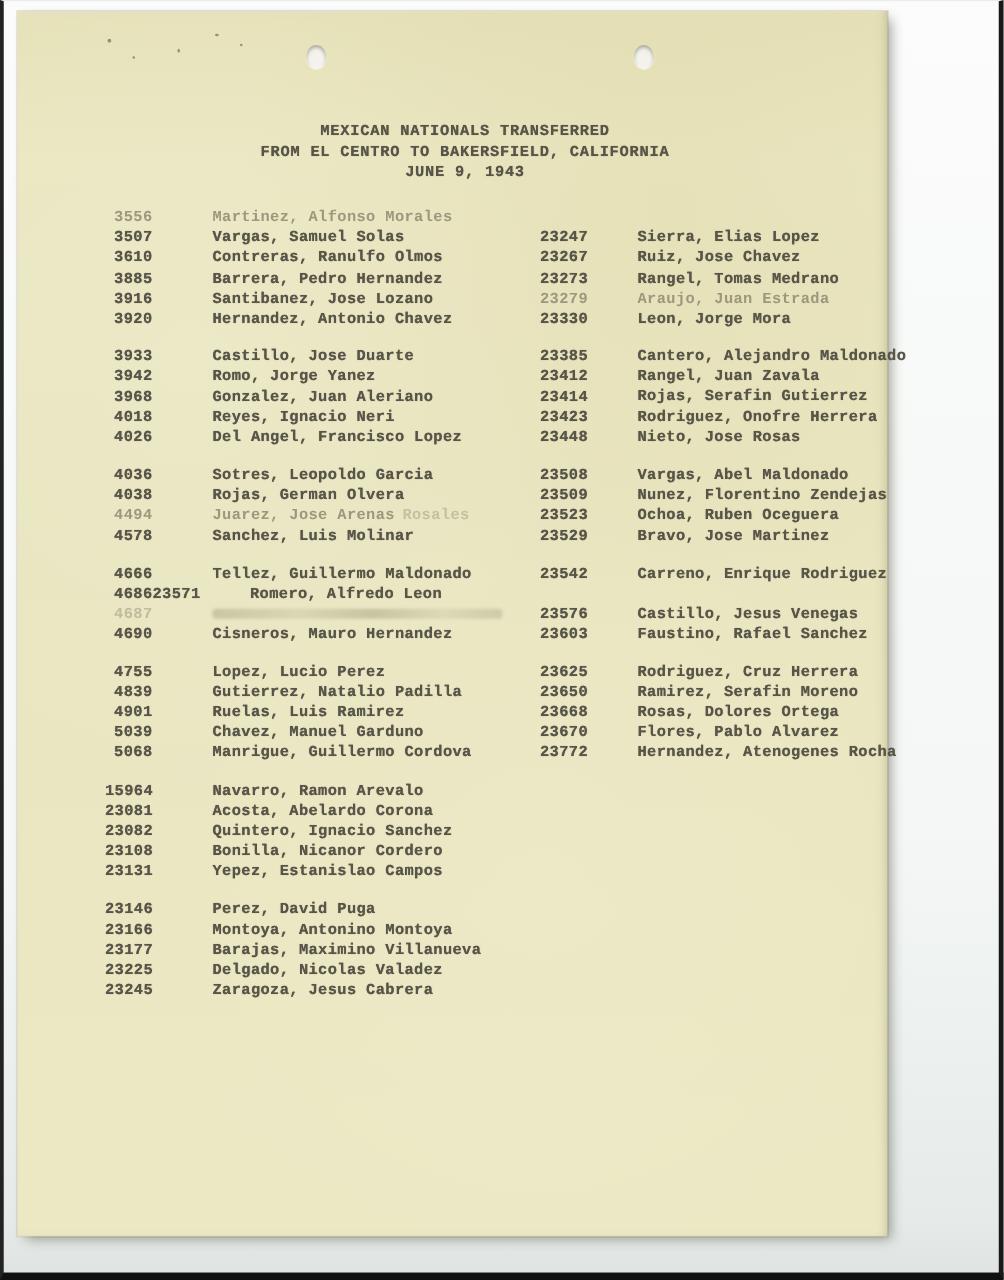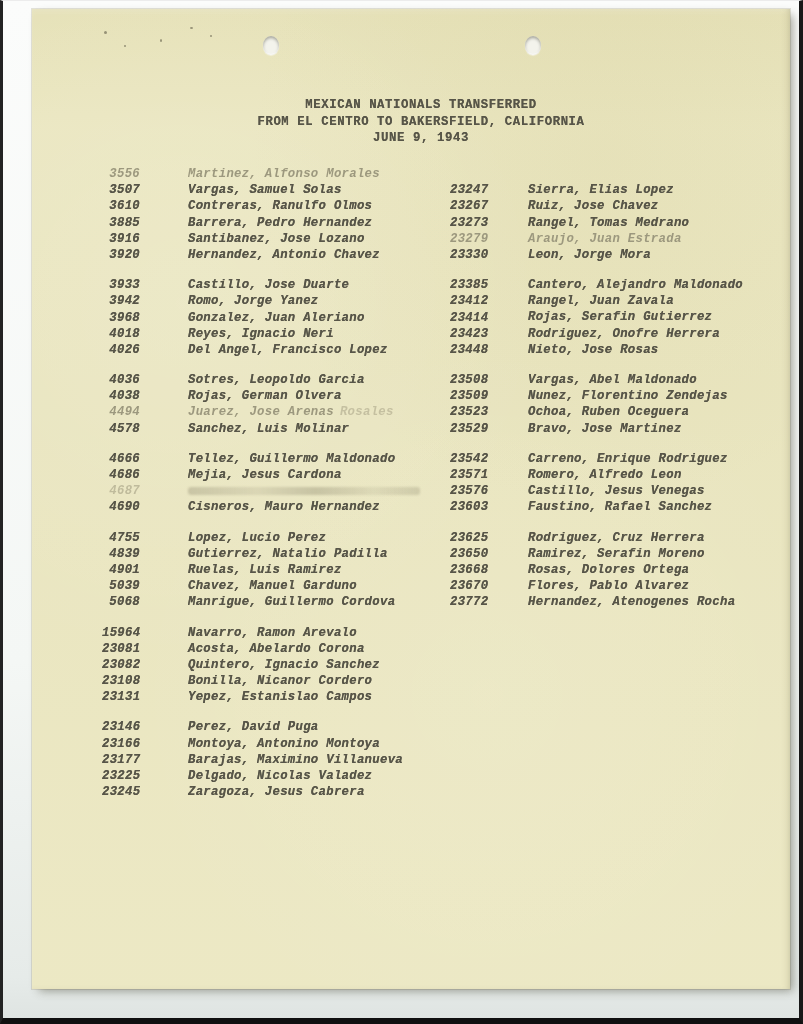--- a/index.html
+++ b/index.html
@@ -10,22 +10,22 @@
     background:linear-gradient(180deg,#fbfcfb 0%,#f4f7f5 65%,#e6ebe9 96%,#dfe4e2 100%);
     border-left:3px solid #232323;
     border-right:4px solid #181818;
     border-bottom:6px solid #101010;
     border-top:1px solid #ececec;
     overflow:hidden;
     font-family:"Liberation Mono","DejaVu Sans Mono",monospace;
   }
   .paper{
     position:absolute;
-    left:29px;top:8px;
-    width:758px;height:980px;
+    left:11px;top:8px;
+    width:696px;height:980px;
     background-color:#e9e5bf;
     background-image:
       radial-gradient(circle at 20% 30%, rgba(255,255,255,.12), transparent 40%),
       radial-gradient(circle at 75% 15%, rgba(190,180,120,.10), transparent 35%),
       radial-gradient(circle at 60% 70%, rgba(255,255,250,.08), transparent 45%),
       linear-gradient(180deg, rgba(226,221,176,.45), rgba(240,237,200,.2) 12%, rgba(232,228,188,0) 40%, rgba(243,240,208,.3) 96%);
     box-shadow:
       5px 4px 9px -2px rgba(60,60,40,.45),
       0 0 0 1px rgba(150,148,120,.25),
       inset -5px 0 10px -7px rgba(110,104,70,.55),
@@ -48,21 +48,21 @@
   .s5{left:178px;top:26px;width:2px;height:2px;}
   .typed{color:#575548;text-shadow:0 0 .6px rgba(80,77,66,.85);font-weight:700;}
   .title-block{
     position:absolute;top:88px;left:50%;
     transform:translateX(-50%);
     margin-left:10px;
     text-align:center;
     font-size:12.3px;line-height:16.6px;letter-spacing:.6px;
     white-space:nowrap;
   }
-  .roster{position:absolute;top:157px;left:0;right:0;font-size:12.3px;letter-spacing:.3px;font-style:italic;}
+  .roster{position:absolute;top:157px;left:0;right:0;font-size:12.3px;letter-spacing:.3px;}
   .group{margin-bottom:14px;}
   .row{display:flex;height:16.2px;line-height:16.2px;white-space:nowrap;}
   .num{width:38px;text-align:right;flex:0 0 auto;}
   .l-num{margin-left:70px;}
   .l-name{margin-left:48px;width:262px;flex:0 0 auto;display:flex;align-items:flex-start;}
   .r-name{margin-left:40px;flex:1;display:flex;align-items:flex-end;}
   .faded{color:#9c987e;text-shadow:none;}
   .ghost-num{color:rgba(112,107,84,.35);text-shadow:none;filter:blur(.4px);}
   .smudge{
     width:232px;height:8px;margin-top:4px;border-radius:3px;flex:0 0 auto;
@@ -252,23 +252,20 @@
             <span class="l-name typed">
               <span>Tellez, Guillermo Maldonado</span>
             </span>
             <span class="num r-num typed">23542</span>
             <span class="r-name typed">
               <span>Carreno, Enrique Rodriguez</span>
             </span>
           </div>
           <div class="row">
             <span class="num l-num typed">4686</span>
-            <span class="l-name typed">
-              <span>Mejia, Jesus Cardona</span>
-            </span>
             <span class="num r-num typed">23571</span>
             <span class="r-name typed">
               <span>Romero, Alfredo Leon</span>
             </span>
           </div>
           <div class="row">
             <span class="num l-num typed ghost-num">4687</span>
             <span class="l-name typed">
               <span class="smudge"></span>
             </span>

